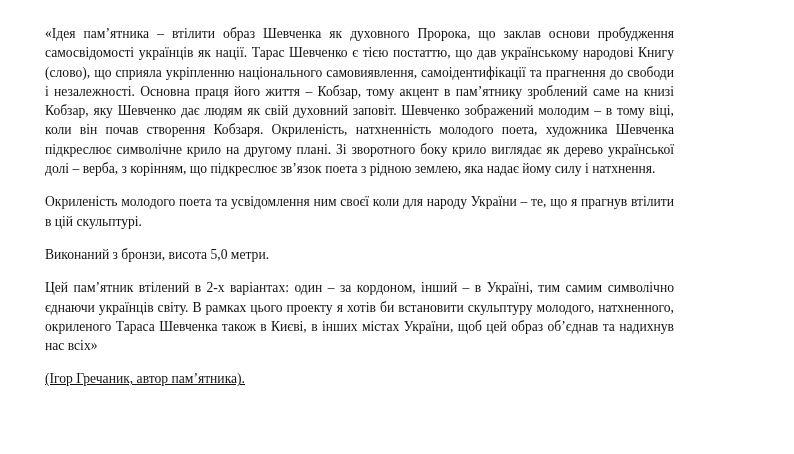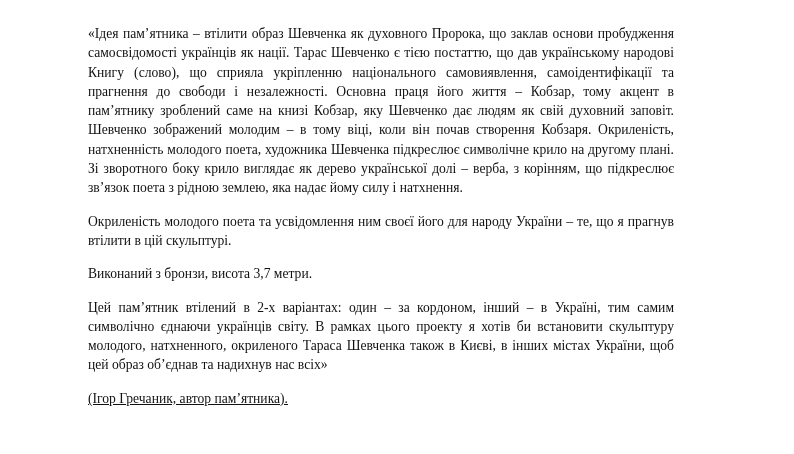--- a/index.html
+++ b/index.html
@@ -11,21 +11,21 @@
     height: 454px;
     background: #ffffff;
     font-family: "Liberation Serif", "DejaVu Serif", serif;
     color: #000000;
     overflow: hidden;
   }
   .page {
     box-sizing: border-box;
     width: 794px;
     height: 454px;
-    padding: 24px 120px 10px 88px;
+    padding: 24px 120px 10px 45px;
     background: #ffffff;
   }
   .doc-body {
     font-size: 13.6px;
     line-height: 1.42;
     text-align: justify;
     text-justify: inter-word;
     color: #111111;
   }
   .para {
@@ -40,18 +40,18 @@
   .para-last-line-left {
     text-align-last: left;
   }
 </style>
 </head>
 <body>
 
 <div class="page">
   <div class="doc-body">
     <p class="para para-last-line-left">«Ідея пам’ятника – втілити образ Шевченка як духовного Пророка, що заклав основи пробудження самосвідомості українців як нації. Тарас Шевченко є тією постаттю, що дав українському народові Книгу (слово), що сприяла укріпленню національного самовиявлення, самоідентифікації та прагнення до свободи і незалежності. Основна праця його життя – Кобзар, тому акцент в пам’ятнику зроблений саме на книзі Кобзар, яку Шевченко дає людям як свій духовний заповіт. Шевченко зображений молодим – в тому віці, коли він почав створення Кобзаря. Окриленість, натхненність молодого поета, художника Шевченка підкреслює символічне крило на другому плані. Зі зворотного боку крило виглядає як дерево української долі – верба, з корінням, що підкреслює зв’язок поета з рідною землею, яка надає йому силу і натхнення.</p>
-    <p class="para para-last-line-left">Окриленість молодого поета та усвідомлення ним своєї його для народу України – те, що я прагнув втілити в цій скульптурі.</p>
-    <p class="para para-last-line-left">Виконаний з бронзи, висота 3,7 метри.</p>
+    <p class="para para-last-line-left">Окриленість молодого поета та усвідомлення ним своєї коли для народу України – те, що я прагнув втілити в цій скульптурі.</p>
+    <p class="para para-last-line-left">Виконаний з бронзи, висота 5,0 метри.</p>
     <p class="para para-last-line-left">Цей пам’ятник втілений в 2-х варіантах: один – за кордоном, інший – в Україні, тим самим символічно єднаючи українців світу. В рамках цього проекту я хотів би встановити скульптуру молодого, натхненного, окриленого Тараса Шевченка також в Києві, в інших містах України, щоб цей образ об’єднав та надихнув нас всіх»</p>
     <p class="para para-last-line-left">(Ігор Гречаник, автор пам’ятника).</p>
   </div>
 </div>
 
 </body></html>

